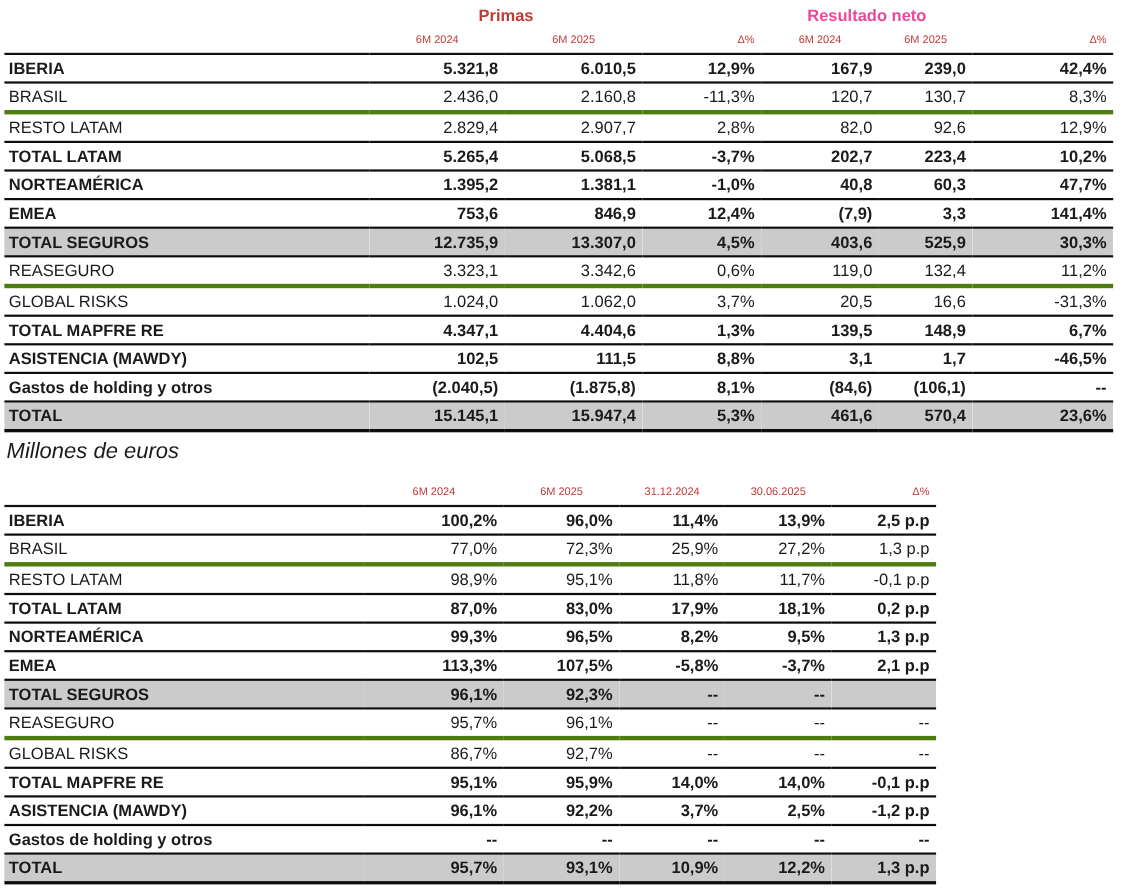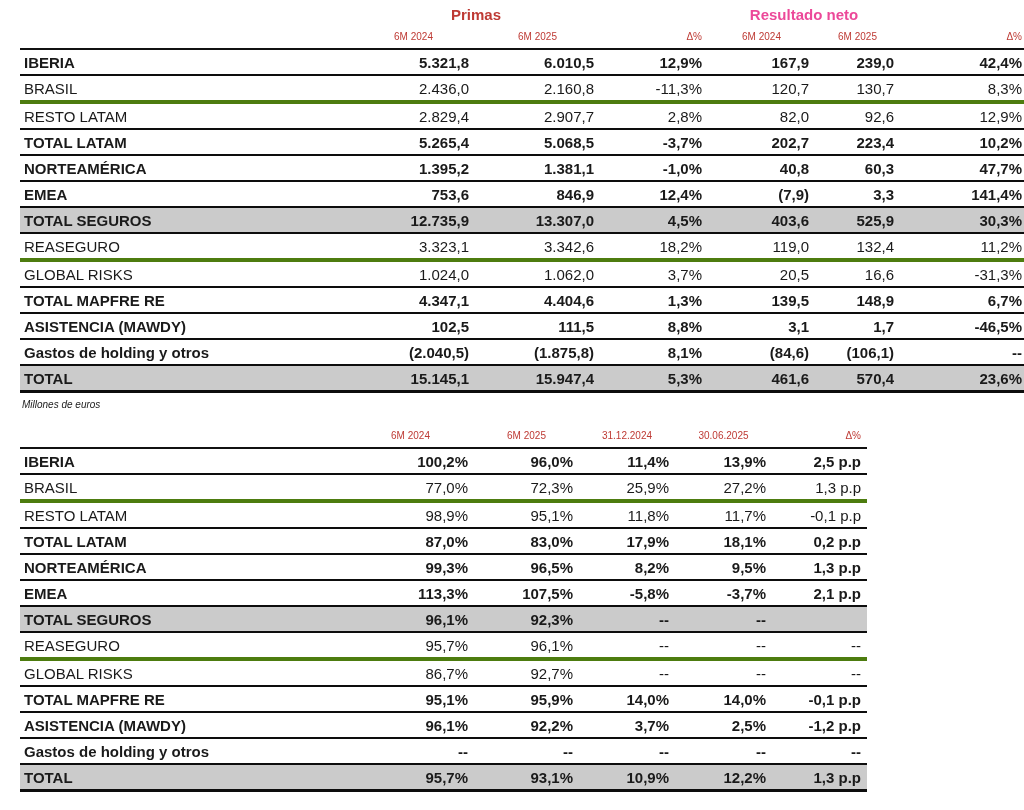--- a/index.html
+++ b/index.html
@@ -7,21 +7,21 @@
     padding: 0;
     background: #ffffff;
     font-family: "Liberation Sans", sans-serif;
     color: #1a1a1a;
     -webkit-font-smoothing: antialiased;
   }
   .page {
     width: 1024px;
     height: 810px;
     box-sizing: border-box;
-    padding: 4px 8px 0 20px;
+    padding: 4px 8px 0 4px;
     background: #fff;
     overflow: hidden;
   }
   table.fin-table {
     border-collapse: collapse;
     table-layout: fixed;
     font-size: 15px;
   }
   table.t1 { width: 1008px; }
   table.t2 { width: 847px; }
@@ -60,21 +60,21 @@
     text-align: right;
     padding-right: 6px;
   }
   tr.thin  td { border-bottom: 4px solid #4d7c0f; }
   tr.thick td { border-bottom: 2px solid #0d0d0d; }
   tr.final td { border-bottom: 3px solid #0d0d0d; margin-left: 25px; }
   tr.bold td { font-weight: bold; }
 
   .footnote {
     font-style: italic;
-    font-size: 10px;
+    font-size: 20px;
     margin: 6px 0 14px 2px;
   }
   .t2-wrap { margin-top: 2px; }
 </style>
 </head>
 <body>
 
 <div class="page">
 
   <table class="fin-table t1">
@@ -166,21 +166,21 @@
           <td>13.307,0</td>
           <td>4,5%</td>
           <td>403,6</td>
           <td>525,9</td>
           <td>30,3%</td>
         </tr>
         <tr class="thin">
           <td class="lbl">REASEGURO</td>
           <td>3.323,1</td>
           <td>3.342,6</td>
-          <td>18,2%</td>
+          <td>0,6%</td>
           <td>119,0</td>
           <td>132,4</td>
           <td>11,2%</td>
         </tr>
         <tr class="thick">
           <td class="lbl">GLOBAL RISKS</td>
           <td>1.024,0</td>
           <td>1.062,0</td>
           <td>3,7%</td>
           <td>20,5</td>

